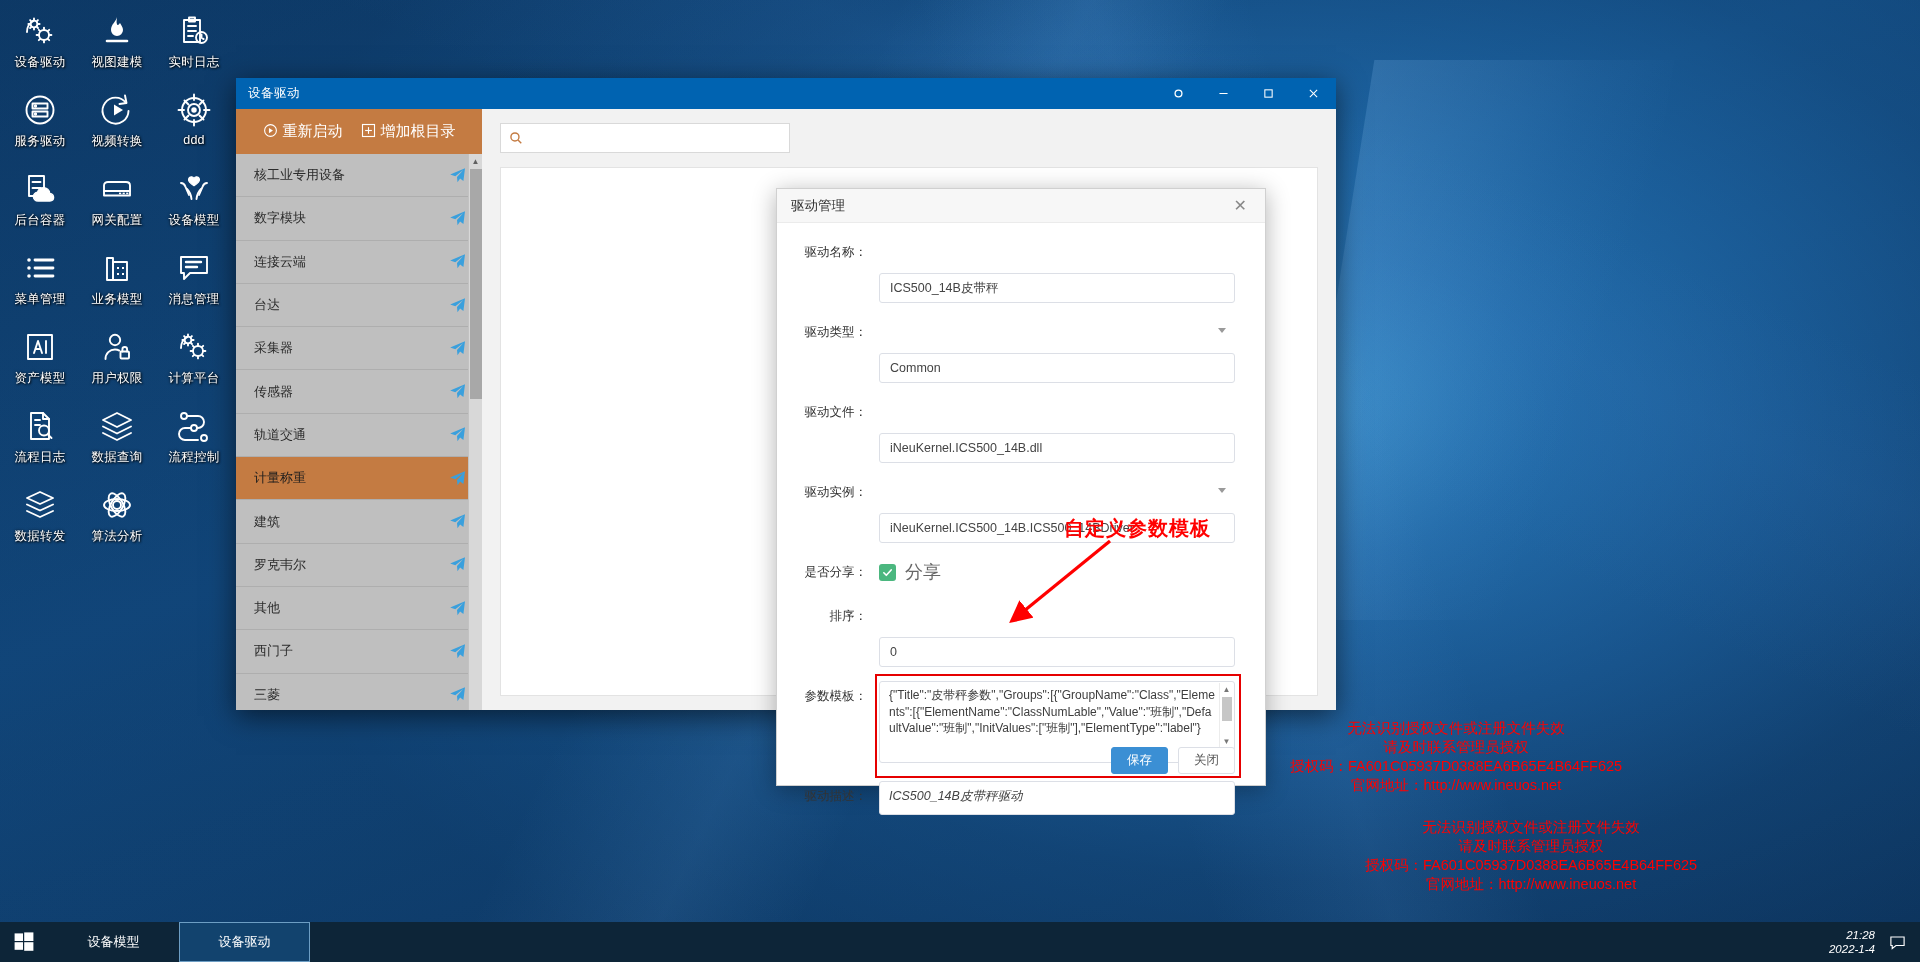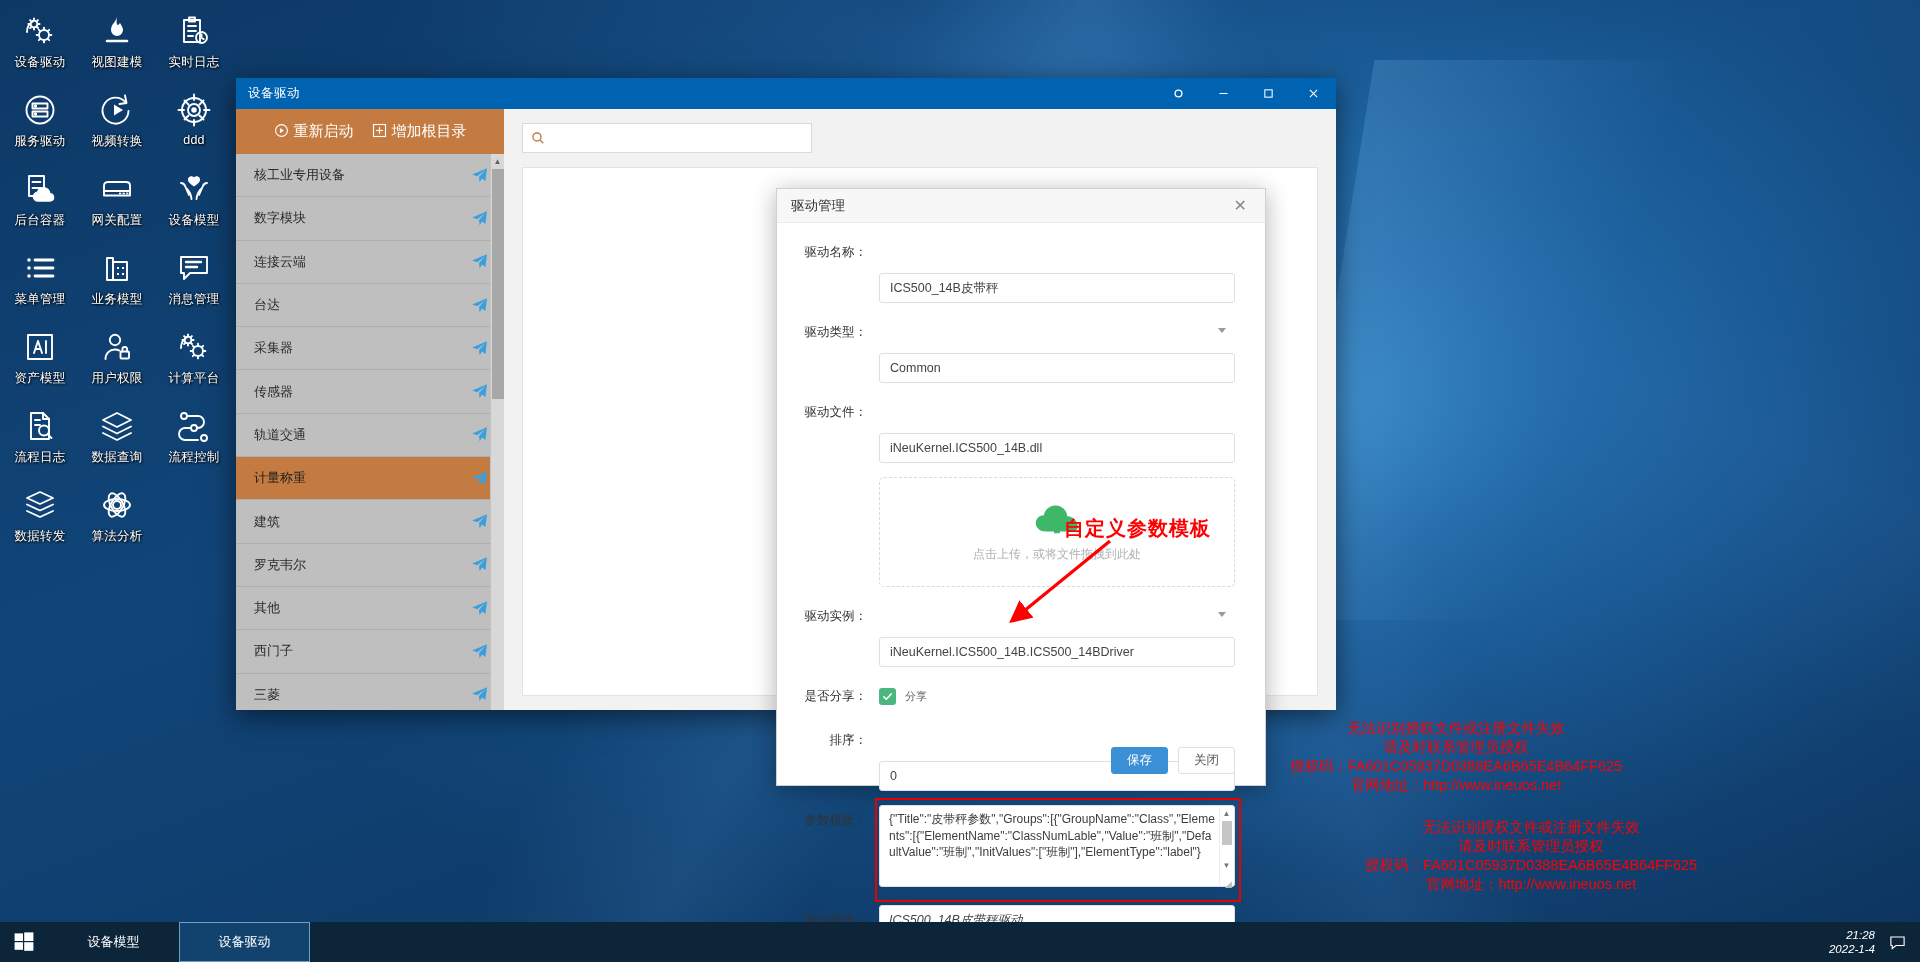--- a/index.html
+++ b/index.html
@@ -85,21 +85,21 @@
   .win-btns { position: absolute; right: 0; top: 0; height: 31px; display: flex; }
   .win-btn {
     width: 45px; height: 31px; display: flex; align-items: center; justify-content: center;
     color: #fff; font-size: 14px; cursor: default;
   }
   .win-btn svg { width: 13px; height: 13px; }
 
   #win-body { position: absolute; left:0; right:0; top:31px; bottom:0; display: flex; background:#fff; }
 
   
-  #left-panel { width: 268px; background: #15803d; display: flex; flex-direction: column; }
+  #left-panel { width: 246px; background: #15803d; display: flex; flex-direction: column; }
   #left-toolbar {
     height: 45px; background: #c47b42;
     display: flex; align-items: center; justify-content: center; gap: 18px;
     color: #fff; font-size: 15px; white-space: nowrap;
   }
   #left-toolbar .tb-item { display: flex; align-items: center; gap: 5px; cursor: default; }
   #left-toolbar svg { width: 15px; height: 15px; }
   #cat-list { flex: 1; overflow: hidden; position: relative; }
   .cat-row {
     height: 43.3px;
@@ -184,21 +184,21 @@
   }
   #upload-box .cloud svg { width: 46px; height: 36px; display:block; }
   #upload-box .uptxt { font-size: 12px; color: #b0b0b0; }
 
   .share-line { display: flex; align-items: center; gap: 9px; height: 30px; }
   .chk {
     width: 17px; height: 17px; background: #4bb77f; border-radius: 3px;
     display: flex; align-items: center; justify-content: center;
   }
   .chk svg { width: 11px; height: 11px; }
-  .share-txt { font-size: 11px; color: #666; }
+  .share-txt { font-size: 18px; color: #666; }
 
   
   #param-row .fctl { position: relative; }
   #param-outline {
     position: absolute; left: -4px; top: -7px; right: -6px; bottom: -11px;
     border: 2px solid #e60000; pointer-events: none;
   }
   #param-ta {
     width: 100%; height: 82px;
     border: 1px solid #dcdfe6; border-radius: 3px;
@@ -738,35 +738,20 @@
           </div>
         </div>
 
         <div class="frow">
           <div class="flabel">驱动文件：</div>
           <div class="fctl">
             <input class="inp" value="iNeuKernel.ICS500_14B.dll" style="">
           </div>
         </div>
 
-        <div class="frow">
-          <div class="flabel"></div>
-          <div class="fctl">
-            <div id="upload-box">
-              <span class="cloud">
-                <svg viewBox="0 0 52 40" fill="none">
-                  <path d="M13 33 C6 33 2 28.5 2 23.5 C2 18.5 6.2 14.6 11.2 14.6 C12.2 8.2 17.6 3.5 24.3 3.5 C31.4 3.5 37.2 8.9 37.6 15.8 C44.4 16.2 49.6 21.4 49.6 27 C49.6 30.5 47.2 33 43.6 33 Z" fill="#3fb768"></path>
-                  <rect x="22.6" y="22" width="6.6" height="13" fill="#3fb768"></rect>
-                  <path d="M26 17.5 L33.4 25.6 L18.6 25.6 Z" fill="#3fb768"></path>
-                </svg>
-              </span>
-              <span class="uptxt">点击上传，或将文件拖拽到此处</span>
-            </div>
-          </div>
-        </div>
 
         <div class="frow">
           <div class="flabel">驱动实例：</div>
           <div class="fctl selwrap">
             <input class="inp" readonly="" value="iNeuKernel.ICS500_14B.ICS500_14BDriver" style="">
             <span class="caret"></span>
           </div>
         </div>
 
         <div class="frow">

